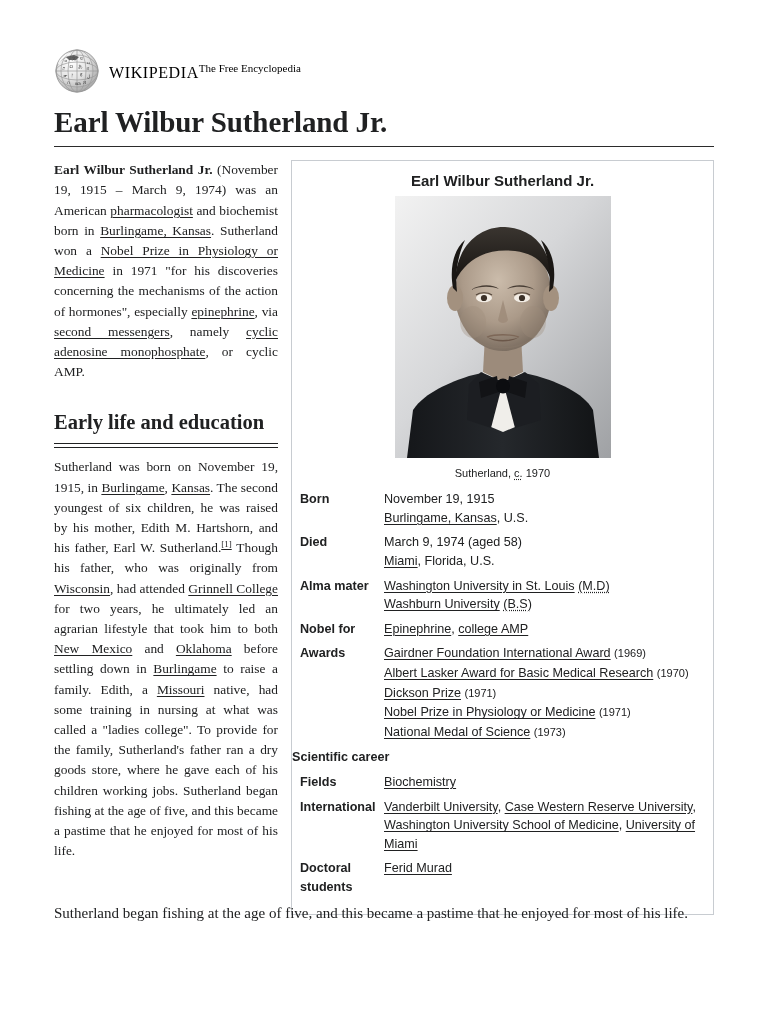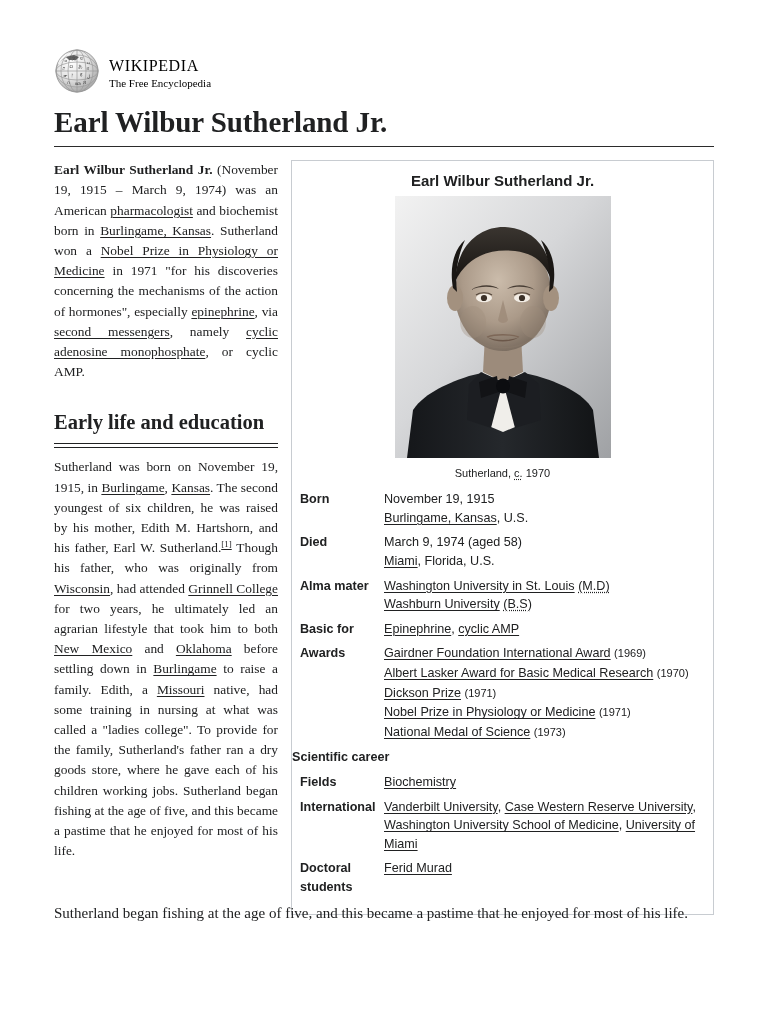--- a/index.html
+++ b/index.html
@@ -30,21 +30,20 @@
     height: 50px;
   }
   .globe {
     width: 46px;
     height: 46px;
     position: relative;
     flex: 0 0 auto;
   }
   .wordmark {
     display: flex;
-    flex-direction: column;
     justify-content: center;
     line-height: 1;
   }
   .wordmark-main {
     font-family: "Liberation Serif", "DejaVu Serif", serif;
     font-size: 22.5px;
     letter-spacing: 0.6px;
     font-variant: small-caps;
     text-transform: lowercase;
     color: #000;
@@ -364,23 +363,23 @@
             </td>
           </tr>
           <tr>
             <th>Alma mater</th>
             <td>
               <div><a class="wlink">Washington University in St. Louis</a> <span class="abbr">(M.D)</span></div>
               <div><a class="wlink">Washburn University</a> <span class="abbr">(B.S)</span></div>
             </td>
           </tr>
           <tr>
-            <th>Basic for</th>
-            <td>
-              <div><a class="wlink">Epinephrine</a><span>, </span><a class="wlink">cyclic AMP</a></div>
+            <th>Nobel for</th>
+            <td>
+              <div><a class="wlink">Epinephrine</a><span>, </span><a class="wlink">college AMP</a></div>
             </td>
           </tr>
           <tr>
             <th>Awards</th>
             <td class="awards-list">
               <div><a class="wlink">Gairdner Foundation International Award</a> <span class="yr">(1969)</span></div>
               <div><a class="wlink">Albert Lasker Award for Basic Medical Research</a> <span class="yr">(1970)</span></div>
               <div><a class="wlink">Dickson Prize</a> <span class="yr">(1971)</span></div>
               <div><a class="wlink">Nobel Prize in Physiology or Medicine</a> <span class="yr">(1971)</span></div>
               <div><a class="wlink">National Medal of Science</a> <span class="yr">(1973)</span></div>

